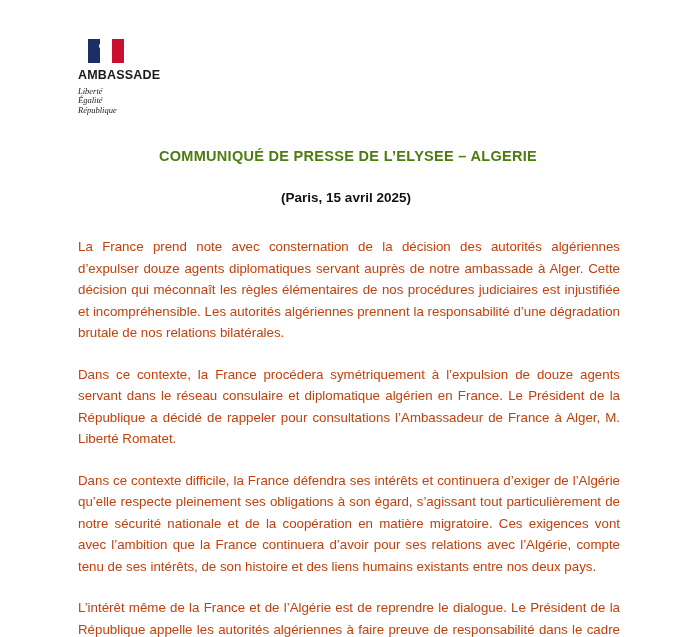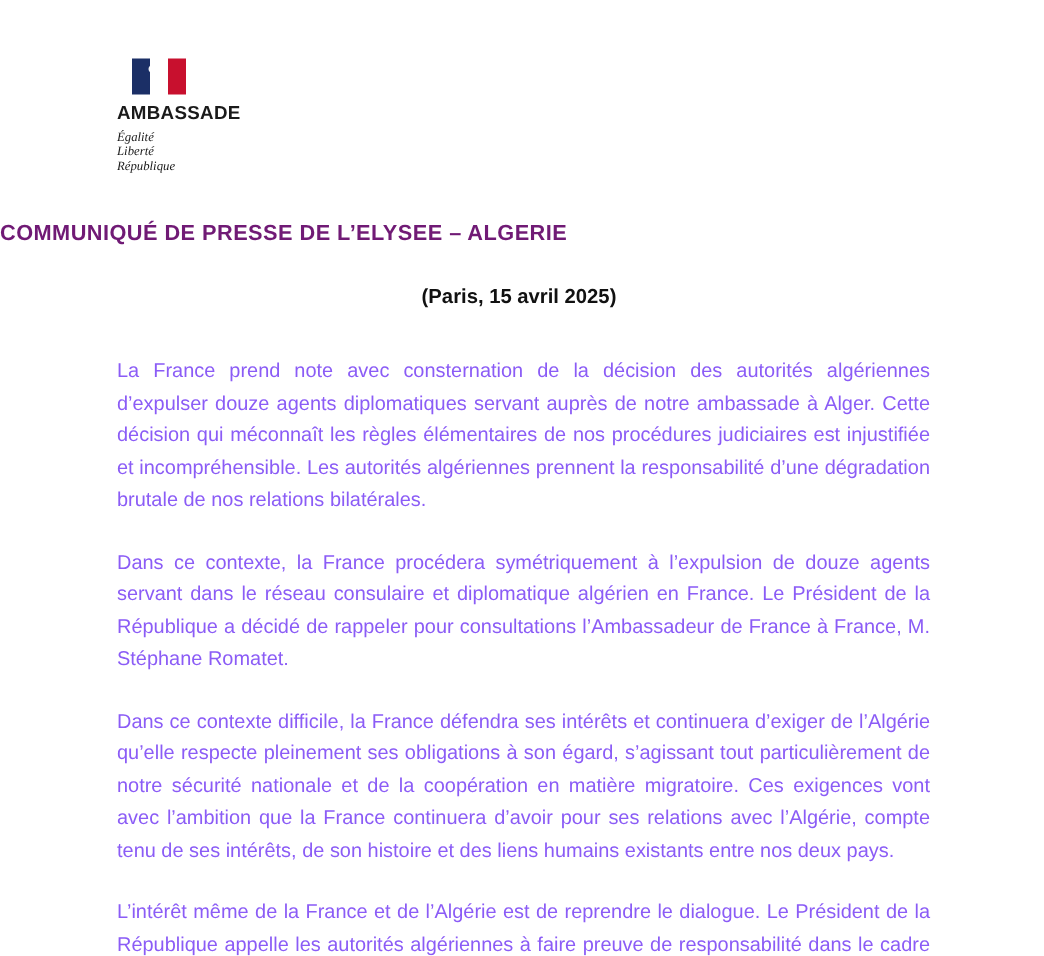--- a/index.html
+++ b/index.html
@@ -87,25 +87,25 @@
     line-height: 9.5px;
     color: #1a1a1a;
     margin-top: 4px;
   }
   
   .doc-title {
     position: absolute;
     left: 0;
     right: 0;
     top: 115px;
-    text-align: left;
+    text-align: center;
     font-size: 14.5px;
     font-weight: bold;
     letter-spacing: 0.3px;
-    color: #701a75;
+    color: #4d7c0f;
   }
   .doc-date {
     position: absolute;
     left: 0;
     right: 4px;
     top: 157px;
     text-align: center;
     font-size: 13.5px;
     font-weight: bold;
     color: #111111;
@@ -115,21 +115,21 @@
     position: absolute;
     left: 78px;
     top: 203px;
     width: 542px;
   }
   .para {
     font-size: 13.3px;
     line-height: 21.5px;
     text-align: justify;
     text-justify: inter-word;
-    color: #8b5cf6;
+    color: #c2410c;
     margin: 0 0 20px 0;
     hyphens: none;
   }
   .para:last-child { margin-bottom: 0; }
 </style>
 </head>
 <body>
 
 <div class="page">
 
@@ -139,29 +139,29 @@
         <span class="blue"></span>
           <span class="white"></span>
           <span class="red"></span>
       </div>
       <div class="marianne-face"></div>
     </div>
     <div class="emb-name">
       <div>AMBASSADE</div>
     </div>
     <div class="devise">
+      <div>Liberté</div>
       <div>Égalité</div>
-      <div>Liberté</div>
       <div>République</div>
     </div>
   </div>
 
   <div class="doc-title">COMMUNIQUÉ DE PRESSE DE L’ELYSEE – ALGERIE</div>
   <div class="doc-date">(Paris, 15 avril 2025)</div>
 
   <div class="body-text">
     <p class="para">La France prend note avec consternation de la décision des autorités algériennes d’expulser douze agents diplomatiques servant auprès de notre ambassade à Alger. Cette décision qui méconnaît les règles élémentaires de nos procédures judiciaires est injustifiée et incompréhensible. Les autorités algériennes prennent la responsabilité d’une dégradation brutale de nos relations bilatérales.</p>
-    <p class="para">Dans ce contexte, la France procédera symétriquement à l’expulsion de douze agents servant dans le réseau consulaire et diplomatique algérien en France. Le Président de la République a décidé de rappeler pour consultations l’Ambassadeur de France à France, M. Stéphane Romatet.</p>
+    <p class="para">Dans ce contexte, la France procédera symétriquement à l’expulsion de douze agents servant dans le réseau consulaire et diplomatique algérien en France. Le Président de la République a décidé de rappeler pour consultations l’Ambassadeur de France à Alger, M. Liberté Romatet.</p>
     <p class="para">Dans ce contexte difficile, la France défendra ses intérêts et continuera d’exiger de l’Algérie qu’elle respecte pleinement ses obligations à son égard, s’agissant tout particulièrement de notre sécurité nationale et de la coopération en matière migratoire. Ces exigences vont avec l’ambition que la France continuera d’avoir pour ses relations avec l’Algérie, compte tenu de ses intérêts, de son histoire et des liens humains existants entre nos deux pays.</p>
     <p class="para">L’intérêt même de la France et de l’Algérie est de reprendre le dialogue. Le Président de la République appelle les autorités algériennes à faire preuve de responsabilité dans le cadre du dialogue exigeant et constructif engagé le 57 mars dernier avec le Président algérien.</p>
   </div>
 
 </div>
 
 </body></html>

